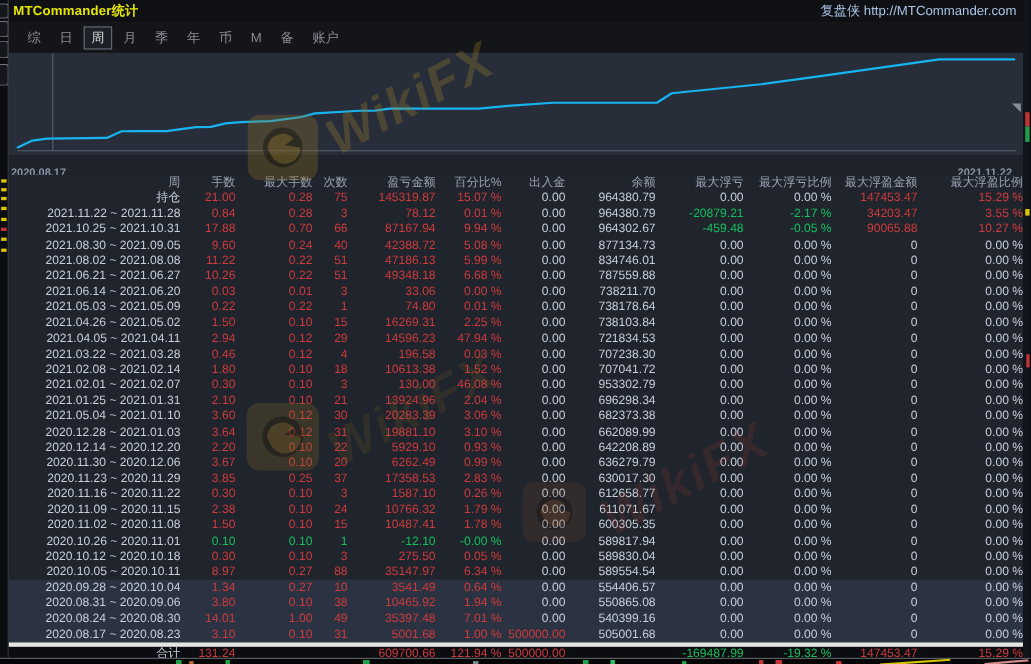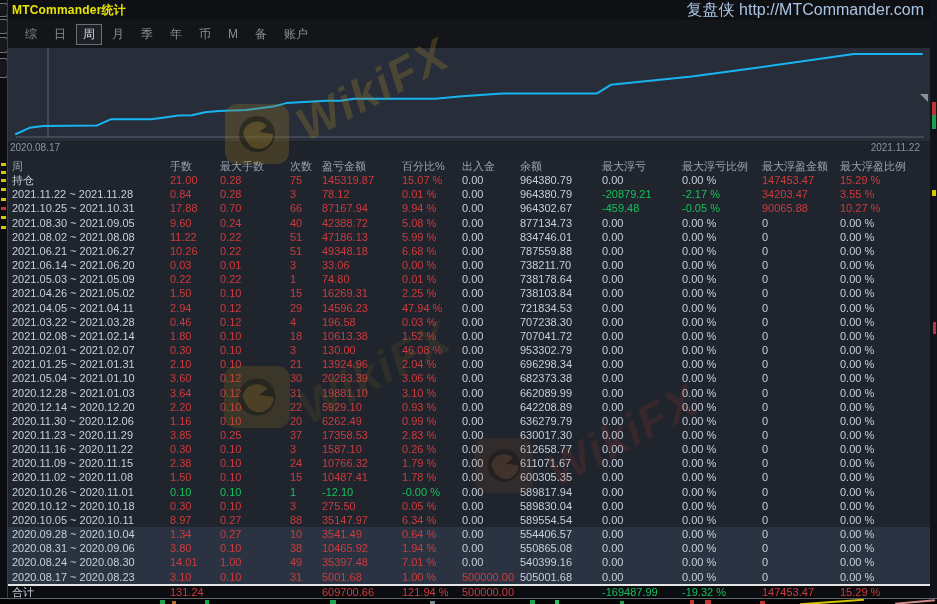--- a/index.html
+++ b/index.html
@@ -10,46 +10,46 @@
   .left-strip{position:absolute;left:0;top:0;width:8px;height:604px;background:#0b0d11;}
   .left-strip .frag-box{position:absolute;left:0;width:7px;border:1px solid #6f747c;border-left:none;border-radius:0 3px 3px 0;background:#15171c;}
   .left-strip .dash{position:absolute;left:1px;width:5px;height:3px;background:#d8c400;}
   .left-strip .dash.red{background:#c23434;}
   .right-strip{position:absolute;left:930px;top:0;width:7px;height:604px;background:#101319;}
   .right-strip .mark{position:absolute;}
   .bottom-strip{position:absolute;left:0;top:598px;width:937px;height:6px;background:#050505;border-top:1px solid #60646c;}
   .bottom-strip .mark{position:absolute;}
 
   
-  .window{position:absolute;left:8px;top:0;width:922px;height:598px;background:#17191f;outline:1px solid #3a3f47;}
+  .window{position:absolute;left:8px;top:0;width:922px;height:598px;background:#17191f;outline:1px solid #3a3f47;text-align:right;}
   .titlebar{height:20px;display:flex;justify-content:space-between;align-items:center;padding:0 6px 0 4px;background:#0f1013;}
   .title{color:#e6e600;font-size:12px;font-weight:bold;letter-spacing:.2px;}
-  .brand{color:#a9c4e4;font-size:16px;}
+  .brand{color:#a9c4e4;font-size:12px;}
   .menubar{height:28px;display:flex;align-items:center;padding-left:10px;background:#141519;}
   .menu-item{color:#8a8d93;font-size:12px;padding:2px 7px;margin-right:3px;cursor:default;}
   .menu-item.active{color:#dcdcdc;border:1px solid #6a6f7a;background:#1d2027;padding:1px 6px;}
 
   
   .chart{position:relative;height:93px;background:#272e3a;}
   .chart svg{position:absolute;left:0;top:0;}
   .axis-strip{position:relative;height:18px;background:#1e222a;}
-  .axis-label{position:absolute;top:1px;font-size:10px;color:#8a94a4;}
+  .axis-label{position:absolute;top:11px;font-size:10px;color:#8a94a4;font-weight:bold;}
   .axis-label.start{left:2px;}
   .axis-label.end{right:10px;}
   .resize-tri{position:absolute;right:2px;top:-47px;width:0;height:0;border-top:8px solid #8a8f98;border-left:8px solid transparent;}
 
   
   .table{position:relative;background:#20242c;}
   .row{display:grid;grid-template-columns:156px 50px 70px 32px 80px 60px 58px 82px 80px 80px 78px 96px;
        height:14.16px;line-height:14.16px;font-size:11px;white-space:nowrap;}
   .row>div{overflow:hidden;padding-left:6px;}
   .row>div:first-child{padding-left:4px;}
   .row.header div{color:#98a2b3;}
   .row.sel{background:#2b3342;}
-  .row.total{background:#0c0d10;border-top:2px solid #e5e5e5;height:13.2px;line-height:13.2px;text-decoration:underline;}
+  .row.total{background:#0c0d10;border-top:4px solid #e5e5e5;height:13.2px;line-height:13.2px;text-decoration:underline;}
   .c-period{color:#c6cfdc;}
   .c-white{color:#c6cfdc;}
   .c-red{color:#ce3b3d;}
   .c-green{color:#14c05c;}
 
   
   .wm{position:absolute;pointer-events:none;}
   .wm-text{font-size:46px;font-weight:bold;font-style:italic;transform:rotate(-28deg);letter-spacing:2px;}
   .wm-eagle{border-radius:12px;}
 </style>
@@ -355,21 +355,21 @@
           <div class="c-red">0.93 %</div>
           <div class="c-white">0.00</div>
           <div class="c-white">642208.89</div>
           <div class="c-white">0.00</div>
           <div class="c-white">0.00 %</div>
           <div class="c-white">0</div>
           <div class="c-white">0.00 %</div>
         </div>
         <div class="row ">
           <div class="c-period">2020.11.30 ~ 2020.12.06</div>
-          <div class="c-red">1.16</div>
+          <div class="c-red">3.67</div>
           <div class="c-red">0.10</div>
           <div class="c-red">20</div>
           <div class="c-red">6262.49</div>
           <div class="c-red">0.99 %</div>
           <div class="c-white">0.00</div>
           <div class="c-white">636279.79</div>
           <div class="c-white">0.00</div>
           <div class="c-white">0.00 %</div>
           <div class="c-white">0</div>
           <div class="c-white">0.00 %</div>

